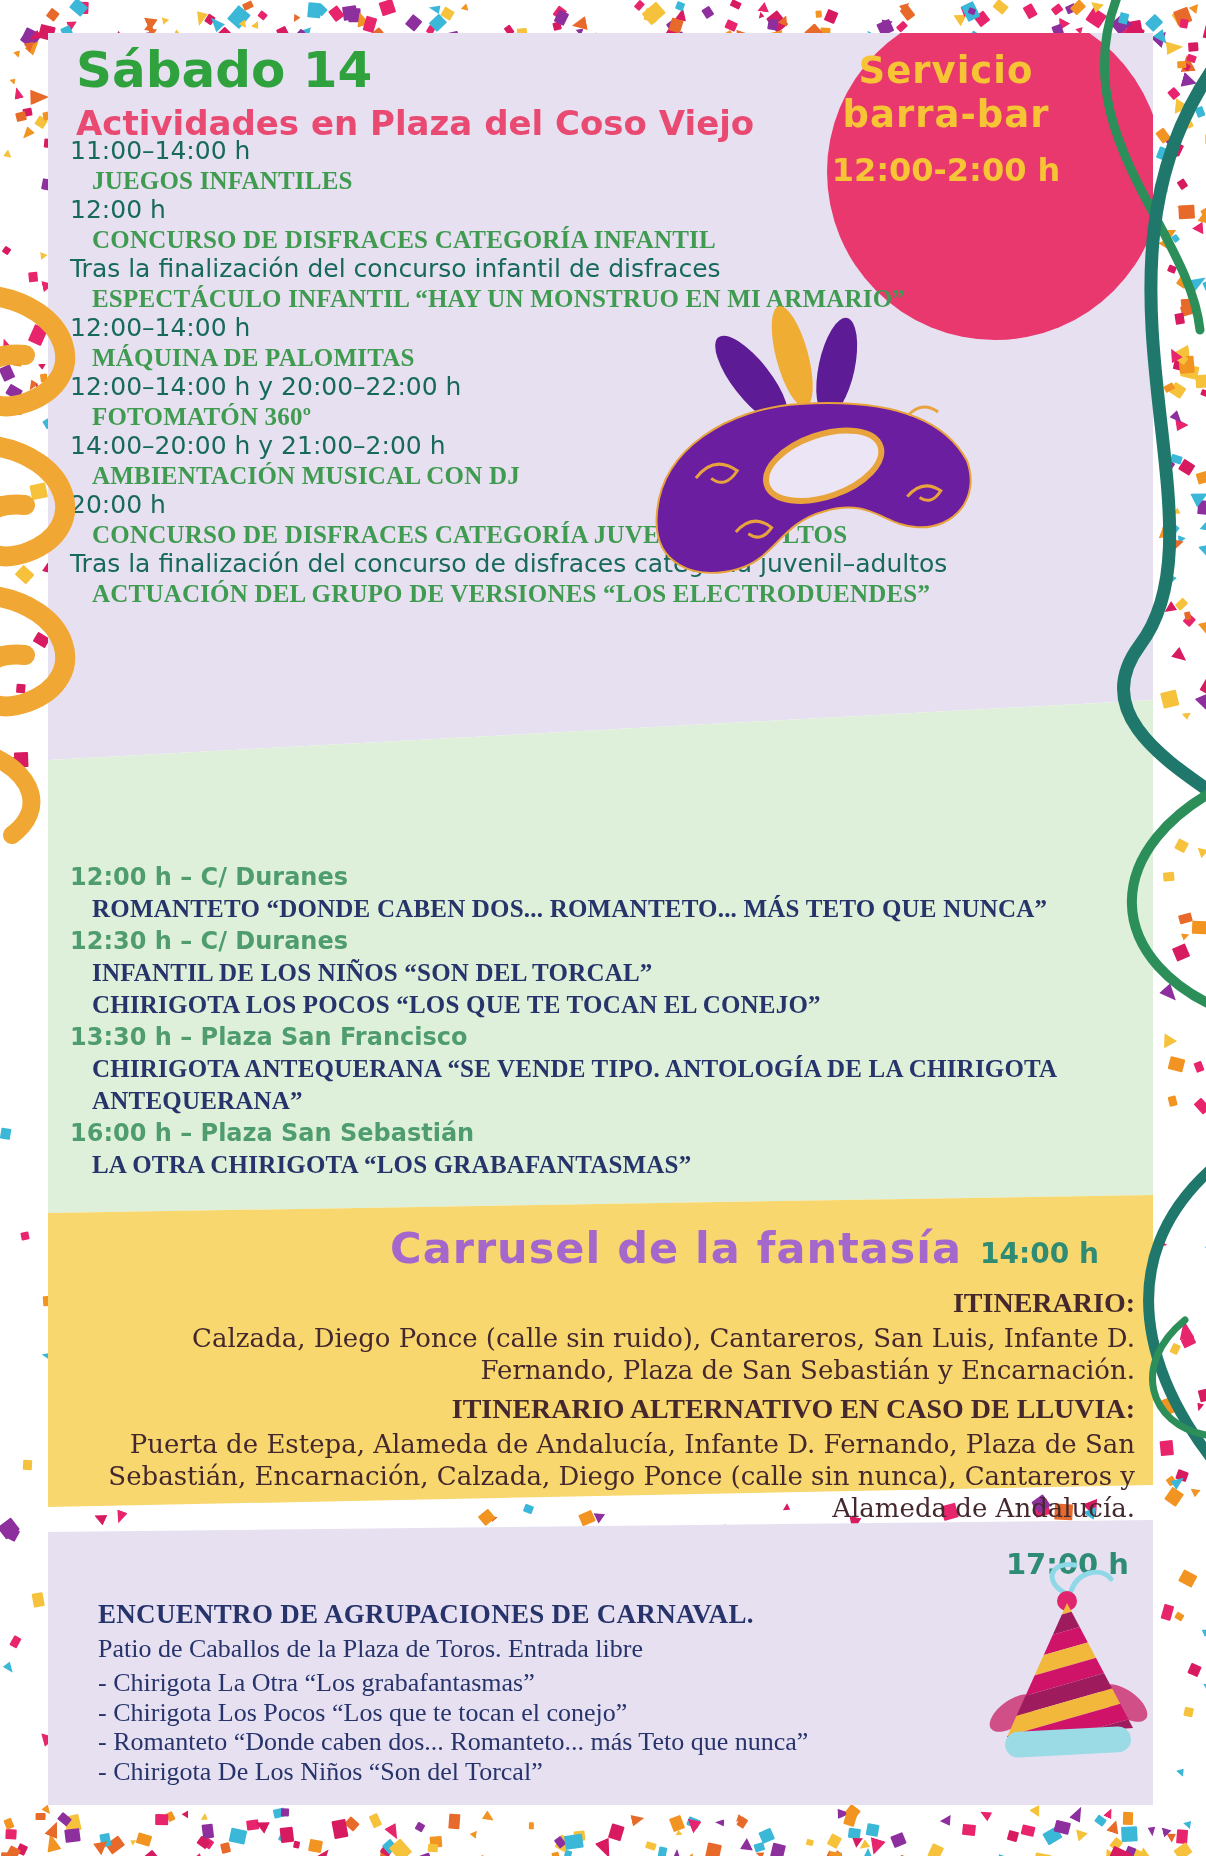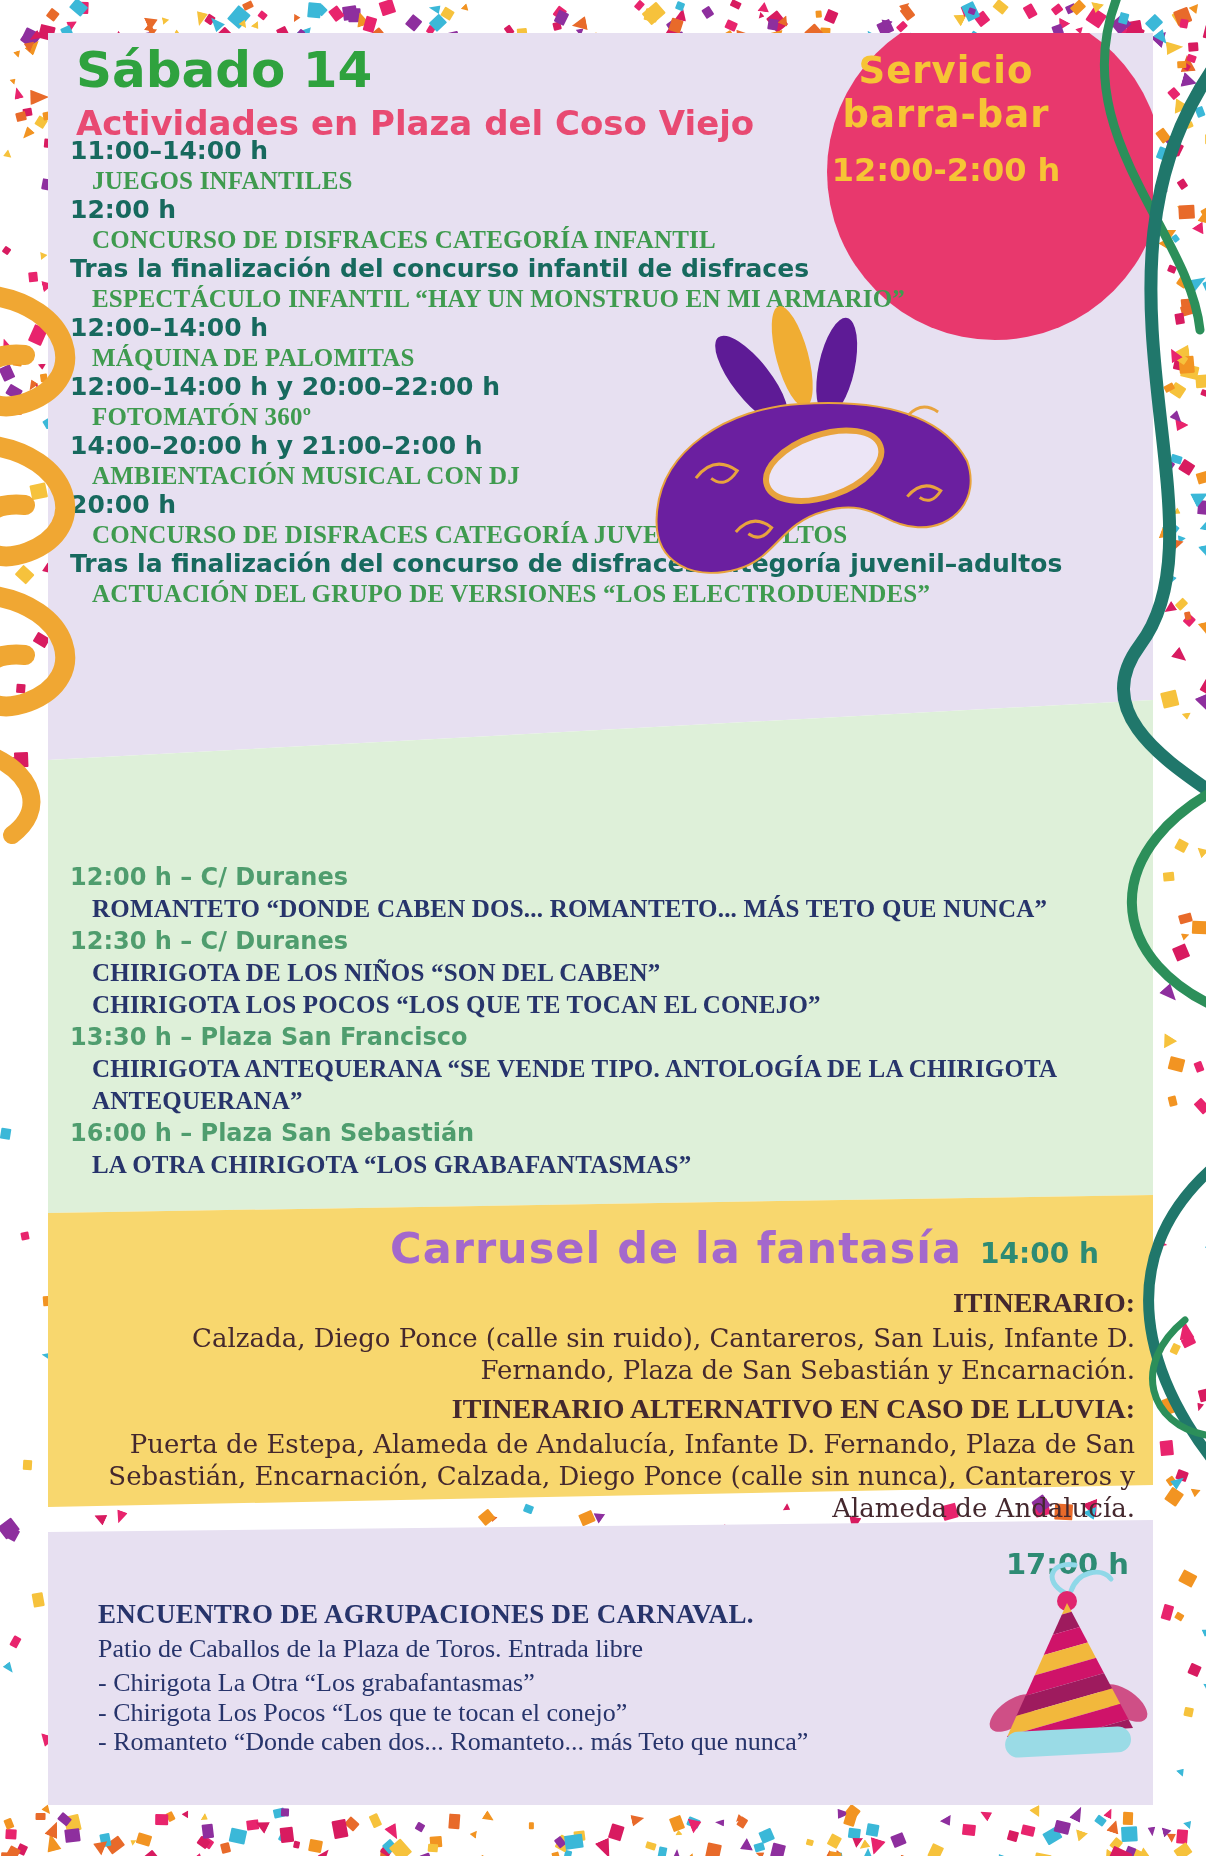--- a/index.html
+++ b/index.html
@@ -19,21 +19,21 @@
     background:var(--badgebg,#e8386d);}
   .badge-text{position:absolute;left:740px;top:16px;width:316px;text-align:center;
     color:var(--badgetext,#f6c435);font-weight:bold;line-height:1.18;}
   .badge-l1,.badge-l2{font-size:37px;letter-spacing:1px;}
   .badge-hours{font-size:32px;margin-top:16px;}
 
   .sat-title{position:absolute;left:28px;top:8px;font-size:50px;font-weight:bold;color:var(--titlegreen,#2fa23e);}
   .sat-sub{position:absolute;left:28px;top:70px;font-size:34px;font-weight:bold;color:var(--titlepink,#e84a72);}
 
   .sched{position:absolute;left:22px;top:103px;right:16px;line-height:29.5px;}
-  .t-line{font-size:25px;font-weight:bold;color:var(--timecol,#17695e);}
+  .t-line{font-size:25px;font-weight:normal;color:var(--timecol,#17695e);}
   .e-line{font-size:25px;font-weight:bold;color:var(--eventcol,#3f9b4f);
     font-family:"Liberation Serif",serif;padding-left:22px;letter-spacing:.2px;}
 
   .ruta-title{position:absolute;top:756px;left:0;right:60px;text-align:center;
     font-size:45px;font-weight:bold;color:var(--purple,#a468cc);letter-spacing:1px;}
   .ruta-list{position:absolute;left:22px;top:828px;right:80px;line-height:32px;}
   .rt{font-size:24px;font-weight:bold;color:var(--g2time,#4f9d6e);}
   .re{font-size:25px;font-weight:bold;color:var(--navy,#27346b);
     font-family:"Liberation Serif",serif;padding-left:22px;letter-spacing:.2px;}
 
@@ -569,21 +569,21 @@
         <path d="M110,225 q20,-16 36,2 q-13,13 -24,2" fill="none" stroke="#e8a33d" stroke-width="3"></path>
         <path d="M285,220 q18,-15 34,0 q-12,13 -22,3" fill="none" stroke="#e8a33d" stroke-width="3"></path>
         <path d="M300,140 q16,-12 30,2" fill="none" stroke="#e8a33d" stroke-width="3"></path>
       </g>
     </svg>
 
     <div class="ruta-list">
       <div class="rt">12:00 h – C/ Duranes</div>
       <div class="re">ROMANTETO “DONDE CABEN DOS... ROMANTETO... MÁS TETO QUE NUNCA”</div>
       <div class="rt">12:30 h – C/ Duranes</div>
-      <div class="re">CHIRIGOTA DE LOS NIÑOS “SON DEL CABEN”</div>
+      <div class="re">INFANTIL DE LOS NIÑOS “SON DEL TORCAL”</div>
       <div class="re">CHIRIGOTA LOS POCOS “LOS QUE TE TOCAN EL CONEJO”</div>
       <div class="rt">13:30 h – Plaza San Francisco</div>
       <div class="re">CHIRIGOTA ANTEQUERANA “SE VENDE TIPO. ANTOLOGÍA DE LA CHIRIGOTA ANTEQUERANA”</div>
       <div class="rt">16:00 h – Plaza San Sebastián</div>
       <div class="re">LA OTRA CHIRIGOTA “LOS GRABAFANTASMAS”</div>
     </div>
 
     <div class="car-row">
       <span class="car-title">Carrusel de la fantasía</span>
       <span class="car-time">14:00 h</span>
@@ -596,20 +596,21 @@
     <div class="dom-row">
       <span class="dom-time">17:00 h</span>
     </div>
     <div class="enc">
       <div class="enc-heading">ENCUENTRO DE AGRUPACIONES DE CARNAVAL.</div>
       <div class="enc-sub">Patio de Caballos de la Plaza de Toros. Entrada libre</div>
       <div class="enc-list">
         <div>- Chirigota La Otra “Los grabafantasmas”</div>
         <div>- Chirigota Los Pocos “Los que te tocan el conejo”</div>
         <div>- Romanteto “Donde caben dos... Romanteto... más Teto que nunca”</div>
+        <div>- Chirigota De Los Niños “Son del Torcal”</div>
       </div>
     </div>
 
     <svg class="illus" style="left:935px;top:1528px;" width="170" height="215" viewBox="0 0 170 215">
       <path d="M82,32 C60,20 68,0 92,4" fill="none" stroke="#8fd8e8" stroke-width="5" stroke-linecap="round"></path>
       <path d="M88,30 C95,10 118,6 128,18" fill="none" stroke="#8fd8e8" stroke-width="5" stroke-linecap="round"></path>
       <circle cx="84" cy="40" r="10" fill="#e0256e"></circle>
       <ellipse cx="30" cy="152" rx="27" ry="13" fill="#cf4f86" transform="rotate(-35 30 152)"></ellipse>
       <ellipse cx="141" cy="142" rx="27" ry="13" fill="#cf4f86" transform="rotate(35 141 142)"></ellipse>
       <g clip-path="url(#cone)">

